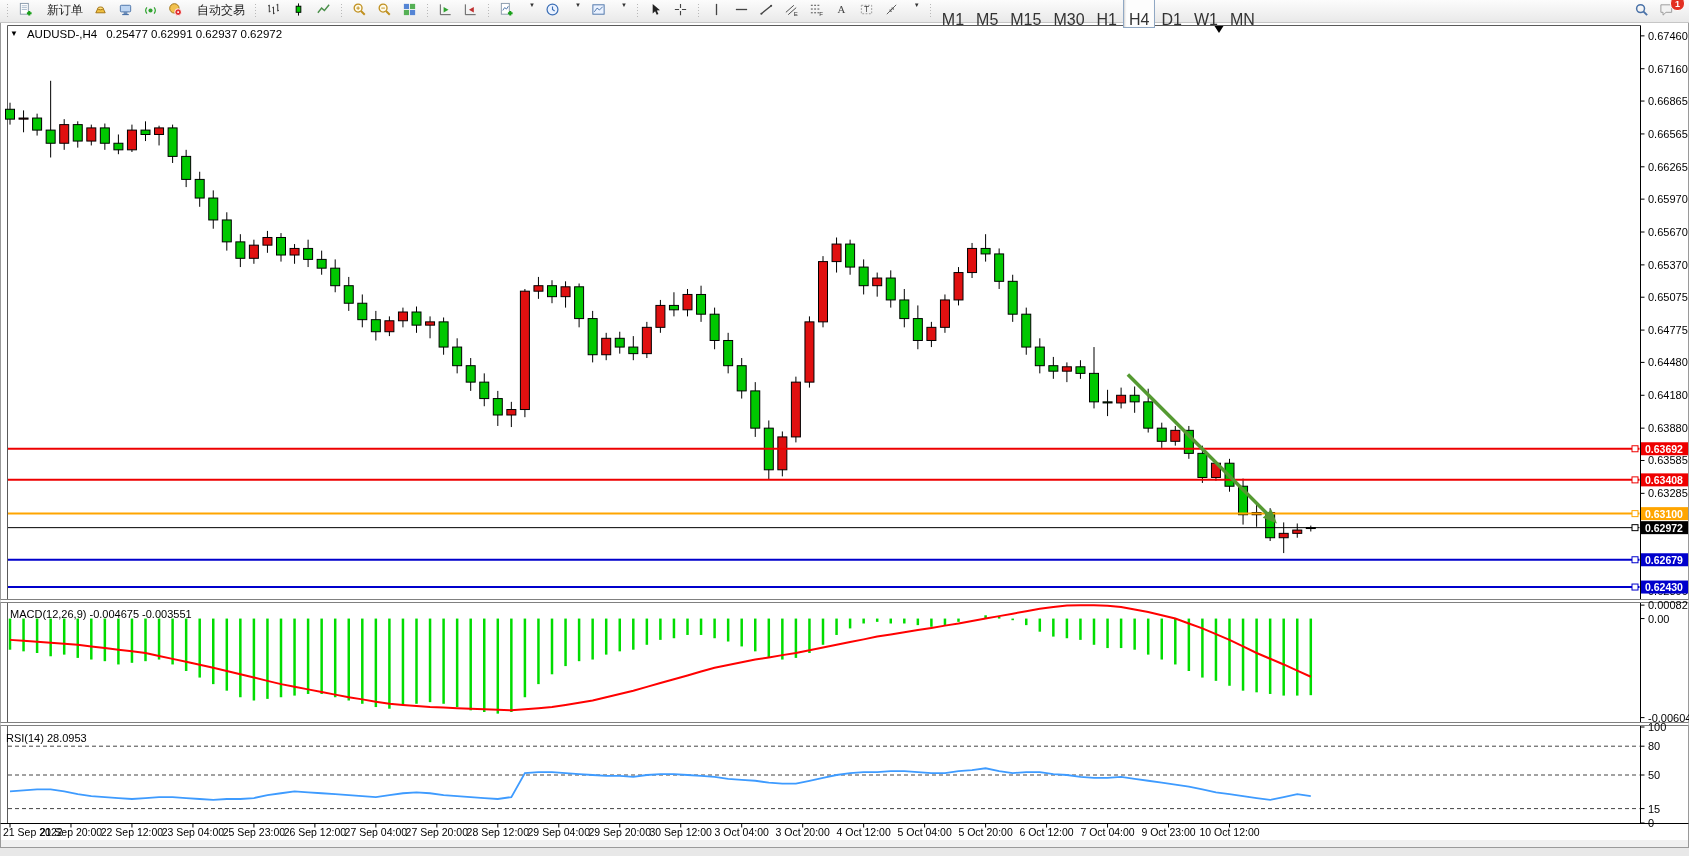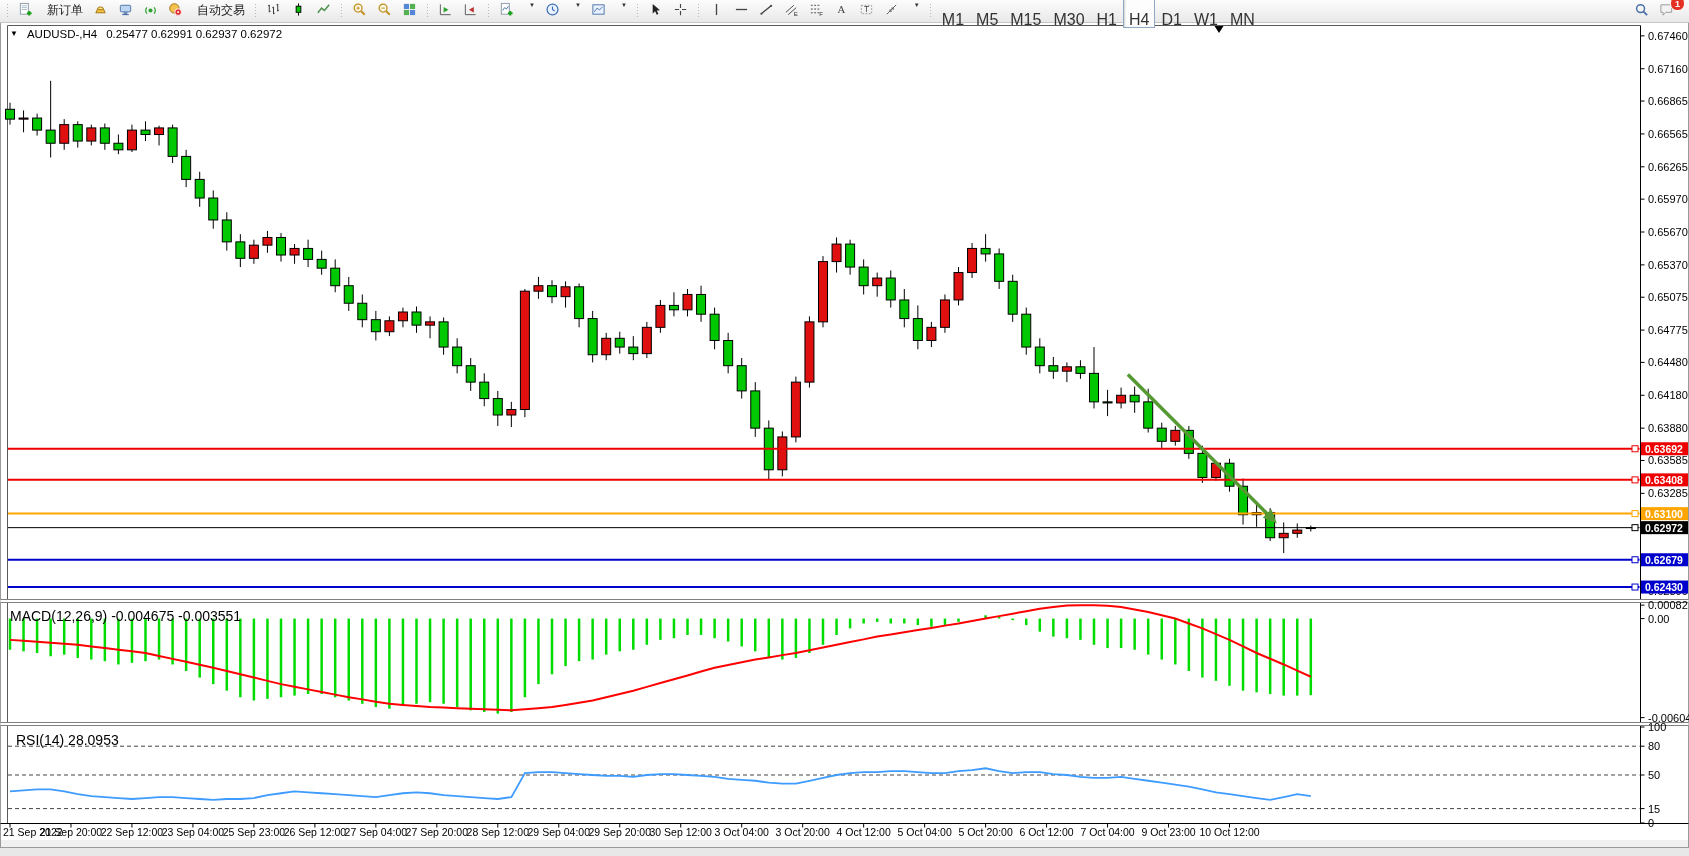--- a/index.html
+++ b/index.html
@@ -9,25 +9,25 @@
   .tb.active{background:#FDFDFD;border:1px solid #90A8C4;box-shadow:inset 1px 1px 2px rgba(0,0,0,.18)}
   .tb.tf{font-size:16px;padding:16px 5px;color:#333}
   .tb svg{width:15px;height:15px;display:block}
   .grip{width:5px;height:14px;margin:0 3px;background:repeating-linear-gradient(#B9B9B9 0 1px,transparent 1px 3px);background-size:1px 100%;background-repeat:no-repeat;background-position:center}
   .caret{font-size:6px;color:#333;margin-left:1px}
   .spacer{flex:1}
   .chatwrap{position:relative;margin-right:8px}
   .badge{position:absolute;top:-5px;right:-6px;min-width:13px;height:13px;border-radius:7px;background:#E33022;color:#fff;font-size:9px;font-weight:700;display:flex;align-items:center;justify-content:center;border:1px solid #fff}
   .chartwin{position:absolute;top:22px;left:0;width:1689px;height:826px;background:#fff}
   #chart-svg{position:absolute;left:0;top:0}
-  .overlay{position:absolute;font-size:14px;color:#000;white-space:pre;z-index:3}
+  .overlay{position:absolute;font-size:11px;color:#000;white-space:pre;z-index:3}
   #title-ov{left:10px;top:6px;display:flex;gap:9px;align-items:center;font-size:11.5px}
   #title-ov .tri{font-size:8px;line-height:1}
   #macd-ov{left:10px;top:586px}
-  #rsi-ov{left:16px;top:710px}
+  #rsi-ov{left:6px;top:710px}
 </style>
 </head>
 <body>
 
 <div class="toolbar">
   <span class="grip"></span>
   <button class="tb">
     <svg viewBox="0 0 16 16">
         <rect x="2.5" y="1.5" width="8.5" height="11.5" fill="#fff" stroke="#8899AA"></rect>
         <line x1="4" y1="4" x2="9.5" y2="4" stroke="#AABBCC"></line>

